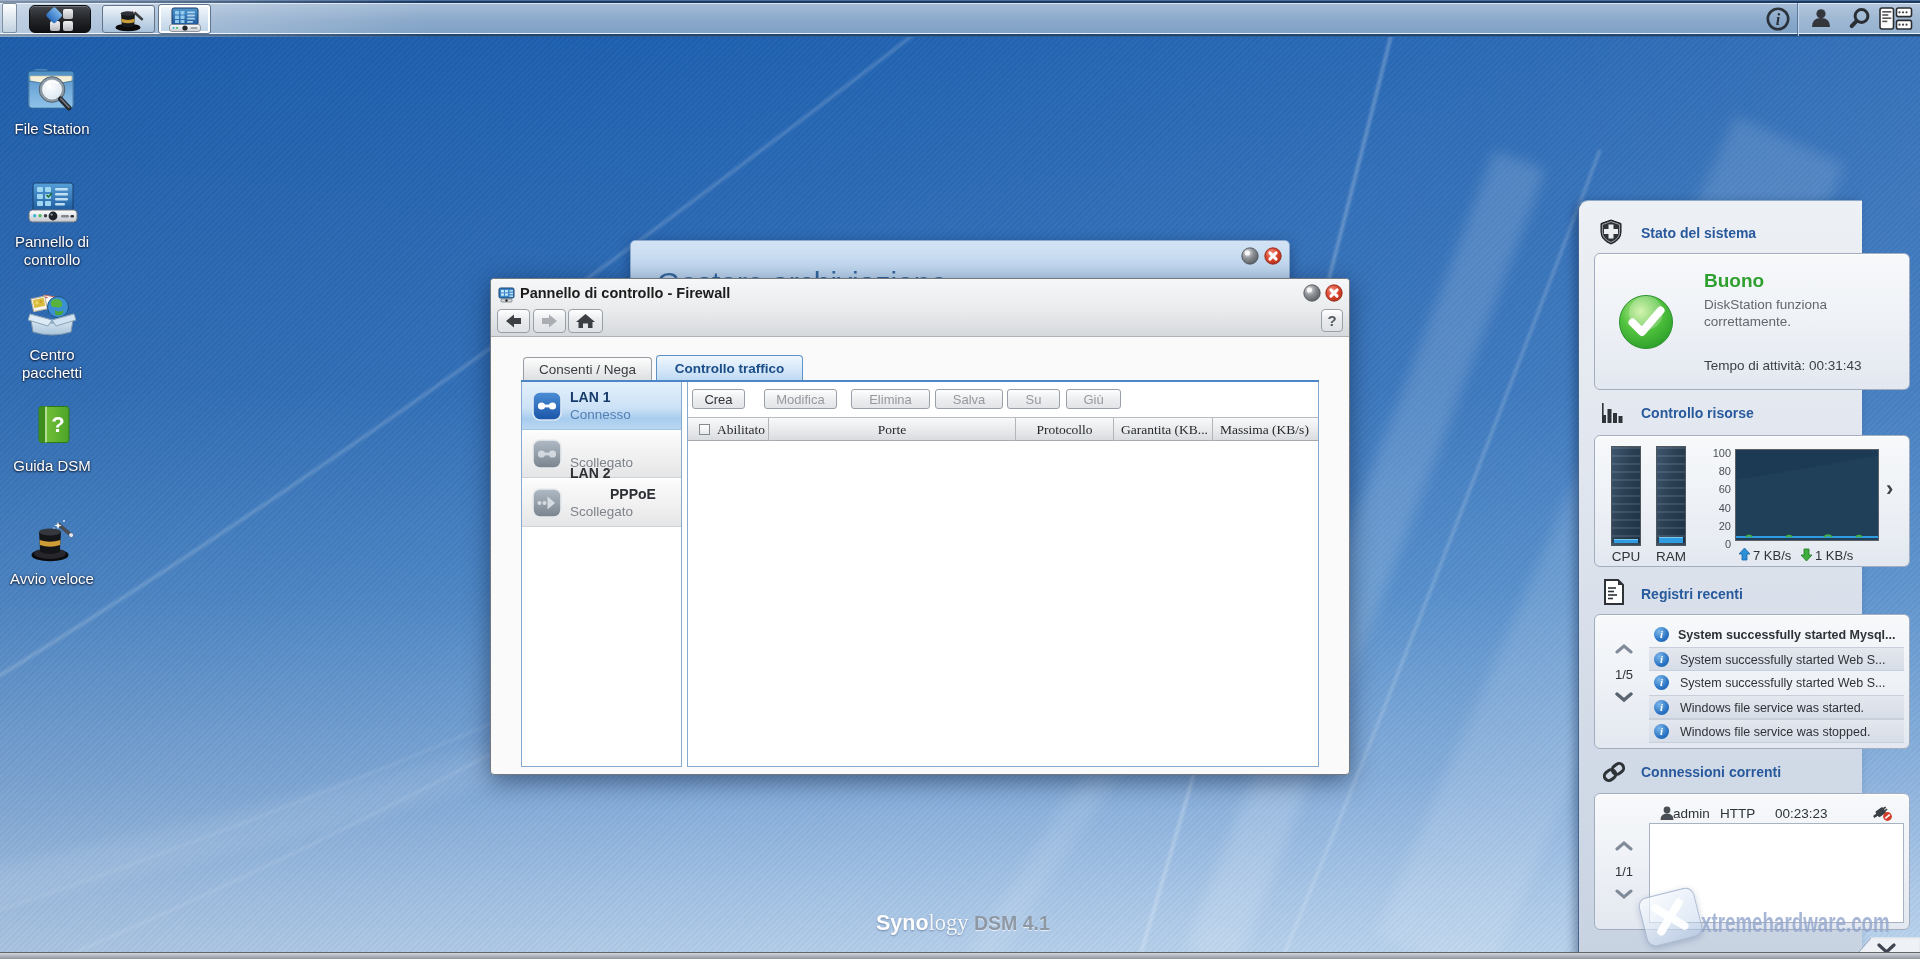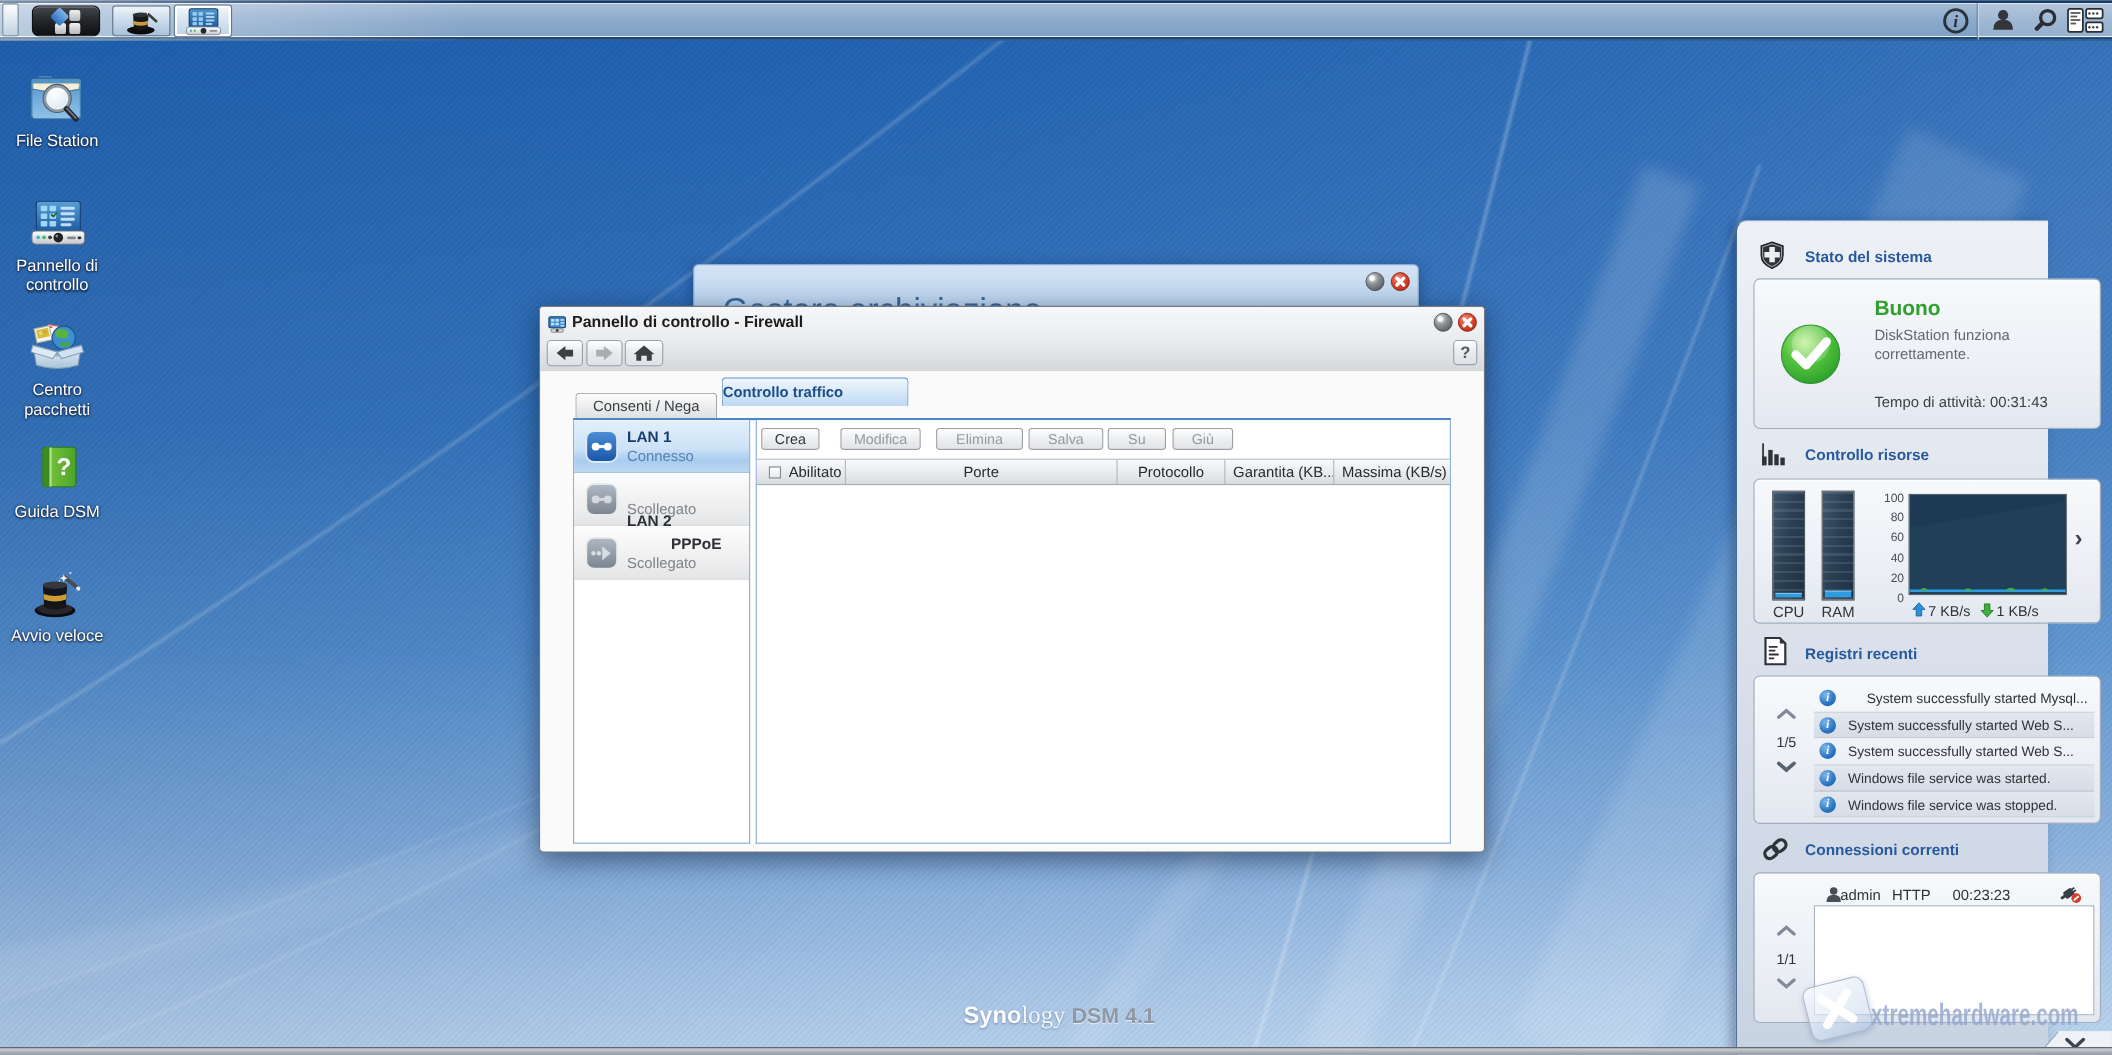--- a/index.html
+++ b/index.html
@@ -126,21 +126,21 @@
   <svg class="abs" style="left:42px;top:30px;" width="33" height="24" viewBox="0 0 33 24">
       <path d="M24 12 L16 5.5 L16 9 L9 9 L9 15 L16 15 L16 18.5 Z" fill="#aaadb1"></path>
     </svg>
   <div class="abs btn3d" style="left:77px;top:30px;width:35px;height:24px;"></div>
   <svg class="abs" style="left:77px;top:30px;" width="35" height="24" viewBox="0 0 35 24">
       <path d="M17.5 5 L27 13 L24.5 13 L24.5 19 L20 19 L20 14.5 L15 14.5 L15 19 L10.5 19 L10.5 13 L8 13 Z" fill="#3c4044"></path>
     </svg>
   <div class="abs btn3d" style="left:830px;top:30px;width:22px;height:23px;text-align:center;font-size:15px;font-weight:bold;color:#55595e;line-height:22px;">?</div>
 
   <div class="abs" style="left:32px;top:78px;width:129px;height:24px;background:linear-gradient(180deg,#fdfdfd,#e9eaeb 60%,#dcdee0);border:1px solid #989da3;border-bottom:none;border-radius:4px 4px 0 0;font-size:13.5px;color:#3a3e42;text-align:center;line-height:24px;">Consenti / Nega</div>
-  <div class="abs" style="left:165px;top:64px;width:170px;height:26px;background:linear-gradient(180deg,#f0f7fd,#d5e7f8 55%,#bcd8f2);border:1px solid #5e93c8;border-bottom:none;border-radius:4px 4px 0 0;font-size:13.5px;font-weight:bold;color:#1b4d87;text-align:left;line-height:26px;">Controllo traffico</div>
+  <div class="abs" style="left:165px;top:76px;width:147px;height:26px;background:linear-gradient(180deg,#f0f7fd,#d5e7f8 55%,#bcd8f2);border:1px solid #5e93c8;border-bottom:none;border-radius:4px 4px 0 0;font-size:13.5px;font-weight:bold;color:#1b4d87;text-align:center;line-height:26px;">Controllo traffico</div>
 
   <div class="abs" style="left:30px;top:101px;width:798px;height:387px;border-top:2px solid #4c86c6;background:#fff;"></div>
 
   <div class="abs" style="left:30px;top:103px;width:161px;height:385px;background:#fff;border:1px solid #86a9cf;border-top:none;">
     <div class="abs" style="left:0;top:0;width:159px;height:48px;background:linear-gradient(180deg,#e3f0fb 0%,#cce2f6 55%,#a8ccee 78%,#bad7f2 100%);border-bottom:1px solid #9ec4e8;">
       <svg class="abs" style="left:10px;top:9px;" width="30" height="30" viewBox="0 0 30 30">
         <defs>
             <linearGradient id="lanb" x1="0" y1="0" x2="0" y2="1">
               <stop offset="0" stop-color="#4c8fd6"></stop>
               <stop offset="1" stop-color="#1a55a8"></stop>
@@ -190,21 +190,21 @@
 
     <div class="abs btnrow" style="left:0;top:0;width:630px;height:32px;"></div>
     <style>.tbtn{position:absolute;top:7px;height:20px;border:1px solid #9aa0a7;border-radius:3px;background:linear-gradient(180deg,#fefefe,#ebedef 55%,#e2e4e7);font-size:13px;text-align:center;line-height:19px;color:#96999d;} </style>
     <div class="tbtn" style="left:4px;width:53px;color:#2f3337;">Crea</div>
     <div class="tbtn" style="left:76px;width:73px;">Modifica</div>
     <div class="tbtn" style="left:163px;width:79px;">Elimina</div>
     <div class="tbtn" style="left:247px;width:68px;">Salva</div>
     <div class="tbtn" style="left:319px;width:53px;">Su</div>
     <div class="tbtn" style="left:378px;width:55px;">Giù</div>
 
-    <div class="abs" style="left:0;top:35px;width:630px;height:24px;background:linear-gradient(180deg,#f8f9fa,#e8eaec 55%,#d9dcdf);border-top:1px solid #b8bcc0;border-bottom:1px solid #a7abb0;font-size:13.5px;color:#26292d;">
+    <div class="abs" style="left:0;top:35px;width:630px;height:24px;background:linear-gradient(180deg,#f8f9fa,#e8eaec 55%,#d9dcdf);border-top:1px solid #b8bcc0;border-bottom:1px solid #a7abb0;font-size:13.5px;color:#26292d;font-family:Liberation Serif, serif;">
       <div class="abs" style="left:11px;top:6px;width:11px;height:11px;border:1px solid #848a90;background:linear-gradient(180deg,#fff,#e7e9eb);"></div>
       <div class="abs" style="left:29px;top:4px;">Abilitato</div>
       <div class="abs" style="left:80px;top:0;width:247px;border-left:1px solid #b2b6ba;height:23px;text-align:center;padding-top:4px;">Porte</div>
       <div class="abs" style="left:327px;top:0;width:98px;border-left:1px solid #b2b6ba;height:23px;text-align:center;padding-top:4px;">Protocollo</div>
       <div class="abs" style="left:425px;top:0;width:99px;border-left:1px solid #b2b6ba;height:23px;padding-top:4px;padding-left:7px;white-space:nowrap;overflow:hidden;">Garantita (KB...</div>
       <div class="abs" style="left:524px;top:0;width:106px;border-left:1px solid #b2b6ba;height:23px;padding-top:4px;padding-left:7px;white-space:nowrap;">Massima (KB/s)</div>
     </div>
   </div>
 </div>
 <div id="topbar">
@@ -536,21 +536,21 @@
         <path d="M5 19.5 h5"></path>
       </g>
   </svg>
   <div class="sb-h" style="left:62px;top:385px;">Registri recenti</div>
   <div class="sb-card" style="top:413px;height:135px;">
     <style>
       .logrow{position:absolute;left:54px;width:255px;height:24px;font-size:12.5px;color:#2e3338;line-height:24px;white-space:nowrap;overflow:hidden;}
       .logrow.alt{background:linear-gradient(180deg,#e3e7ee,#d7dde7);border-top:1px solid #c8cfdb;border-bottom:1px solid #c8cfdb;}
       .ibadge{position:absolute;left:5px;top:4px;width:15px;height:15px;border-radius:50%;background:radial-gradient(circle at 35% 30%,#7db8ea,#2a74c4 60%,#1a57a0);color:#fff;font-size:11px;font-weight:bold;text-align:center;line-height:15px;font-family:"Liberation Serif",serif;font-style:italic;}
     </style>
-    <div class="logrow" style="top:8px;"><div class="ibadge">i</div><span style="margin-left:48px;">System successfully started Mysql...</span></div>
+    <div class="logrow" style="top:8px;"><div class="ibadge">i</div><span style="margin-left:29px;font-weight:bold;">System successfully started Mysql...</span></div>
     <div class="logrow alt" style="top:32px;"><div class="ibadge">i</div><span style="margin-left:31px;">System successfully started Web S...</span></div>
     <div class="logrow" style="top:56px;"><div class="ibadge">i</div><span style="margin-left:31px;">System successfully started Web S...</span></div>
     <div class="logrow alt" style="top:80px;"><div class="ibadge">i</div><span style="margin-left:31px;">Windows file service was started.</span></div>
     <div class="logrow alt" style="top:104px;"><div class="ibadge">i</div><span style="margin-left:31px;">Windows file service was stopped.</span></div>
     <svg class="abs" style="left:20px;top:28px;" width="18" height="12" viewBox="0 0 18 12">
         <path d="M2 9 L9 3 L16 9" stroke="#808a98" stroke-width="3" fill="none" stroke-linecap="round"></path>
       </svg>
     <div class="abs" style="left:14px;top:52px;width:30px;text-align:center;font-size:13px;color:#2e3338;">1/5</div>
     <svg class="abs" style="left:20px;top:76px;" width="18" height="12" viewBox="0 0 18 12">
         <path d="M2 3 L9 9 L16 3" stroke="#5a6470" stroke-width="3.4" fill="none" stroke-linecap="round"></path>

